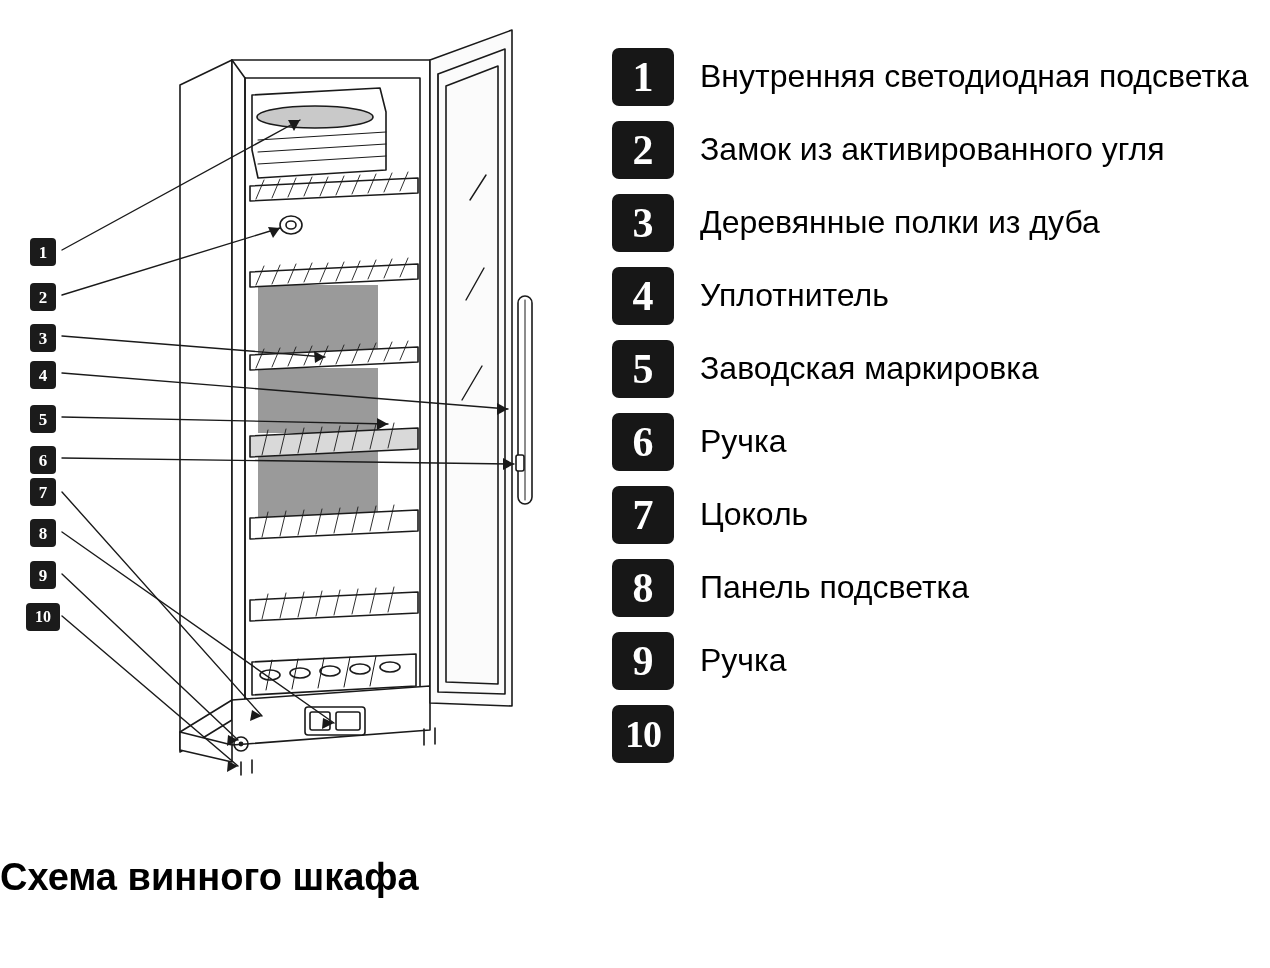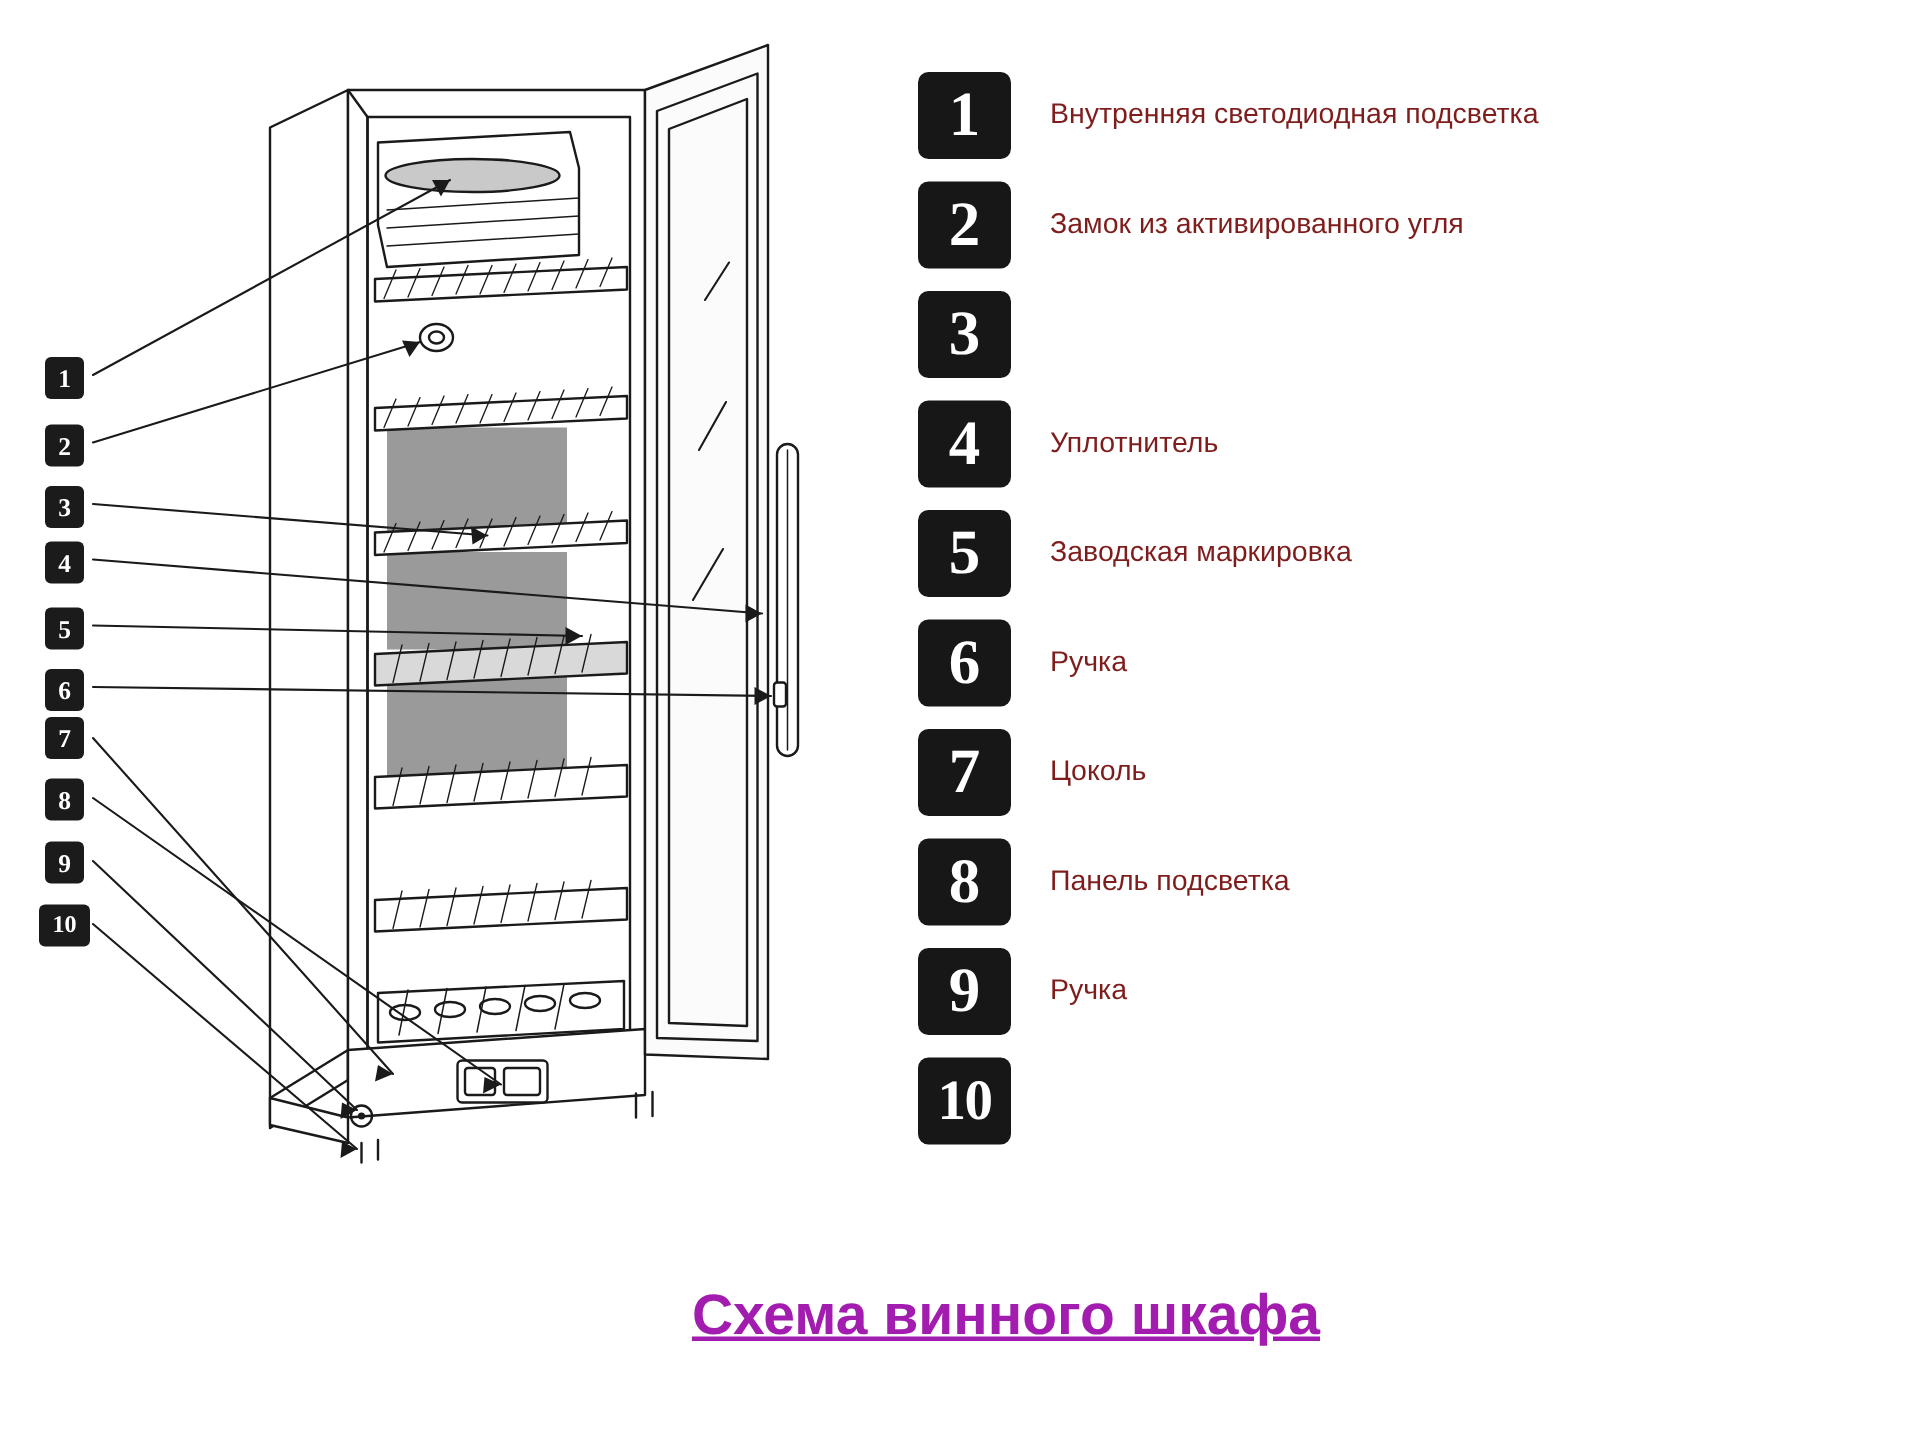--- a/index.html
+++ b/index.html
@@ -24,30 +24,29 @@
   
   #legend{position:absolute;left:612px;top:40px;width:650px;}
   .legend-row{display:flex;align-items:center;height:73px;}
   .legend-num{
     width:62px;height:58px;background:#171717;color:#ffffff;border-radius:7px;
     display:flex;align-items:center;justify-content:center;flex:0 0 auto;
     font-family:"Liberation Serif", serif;font-weight:bold;font-size:42px;line-height:1;
   }
   .legend-num.two-digit{font-size:38px;letter-spacing:-1px;}
   .legend-label{
-    margin-left:26px;font-size:19px;color:#7f1d1d;white-space:nowrap;
+    margin-left:26px;font-size:32px;color:#000000;white-space:nowrap;
     font-family:"Liberation Sans", sans-serif;
   }
 
   
   #caption{
-    position:absolute;left:0;top:856px;width:880px;text-align:right;
-    font-size:38px;font-weight:bold;color:#a21caf;
+    position:absolute;left:0;top:856px;width:880px;text-align:left;
+    font-size:38px;font-weight:bold;color:#000000;
     font-family:"Liberation Sans", sans-serif;
-    text-decoration:underline;
   }
 </style>
 </head>
 <body>
 
 <div id="diagram-root">
 
   <div id="drawing">
     <svg width="600" height="820" viewBox="0 0 600 820" xmlns="http://www.w3.org/2000/svg">
       <g fill="none" stroke="#1a1a1a" stroke-width="1.6" stroke-linejoin="round" stroke-linecap="round">
@@ -187,20 +186,21 @@
       <div class="legend-label">Внутренняя светодиодная подсветка</div>
     </div>
 
     <div class="legend-row">
       <div class="legend-num">2</div>
       <div class="legend-label">Замок из активированного угля</div>
     </div>
 
     <div class="legend-row">
       <div class="legend-num">3</div>
+      <div class="legend-label">Деревянные полки из дуба</div>
     </div>
 
     <div class="legend-row">
       <div class="legend-num">4</div>
       <div class="legend-label">Уплотнитель</div>
     </div>
 
     <div class="legend-row">
       <div class="legend-num">5</div>
       <div class="legend-label">Заводская маркировка</div>

